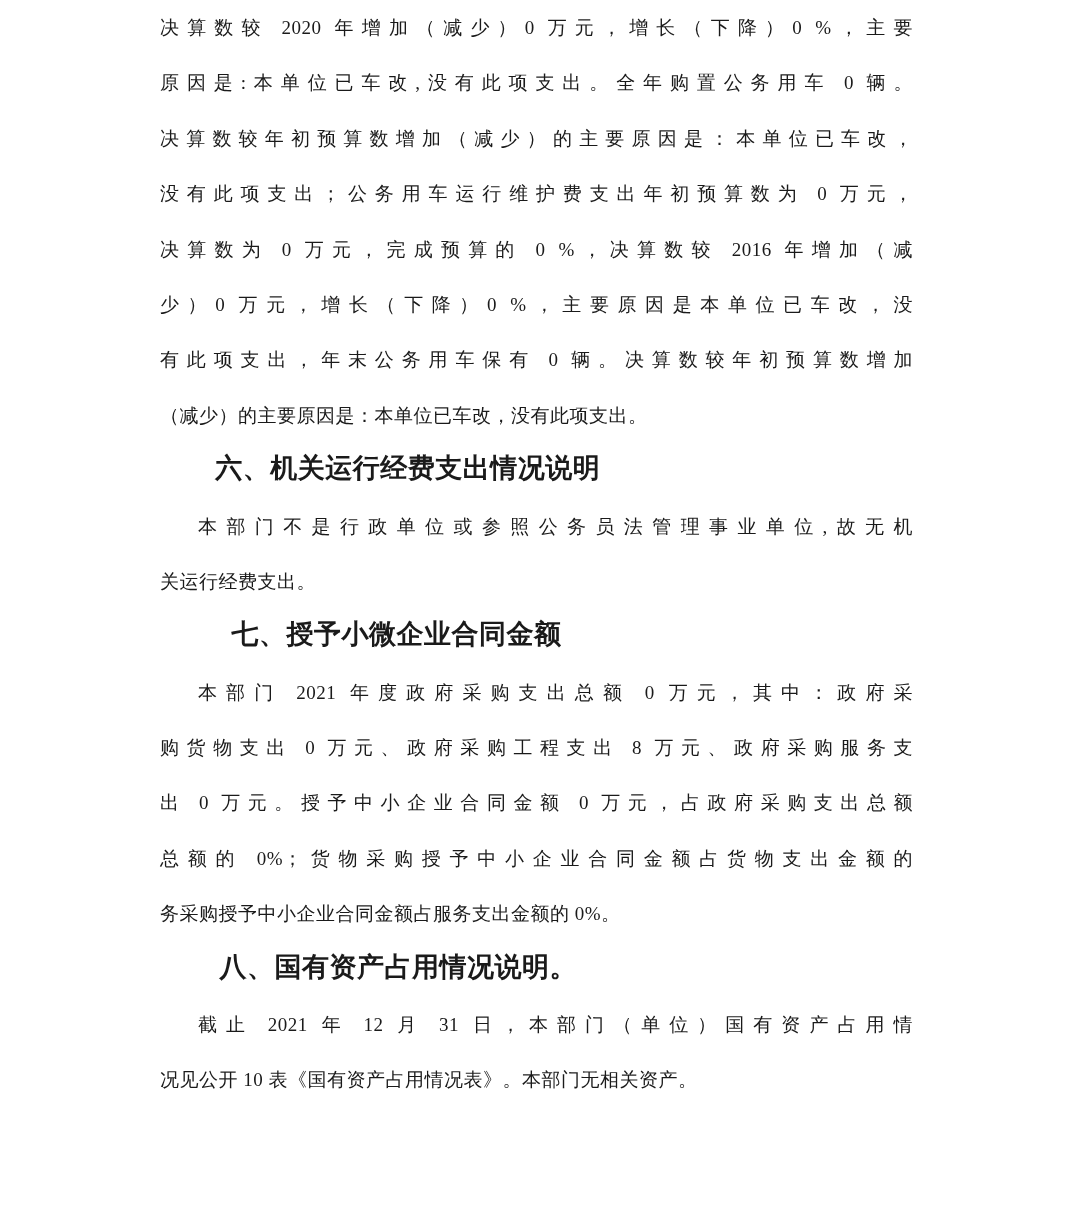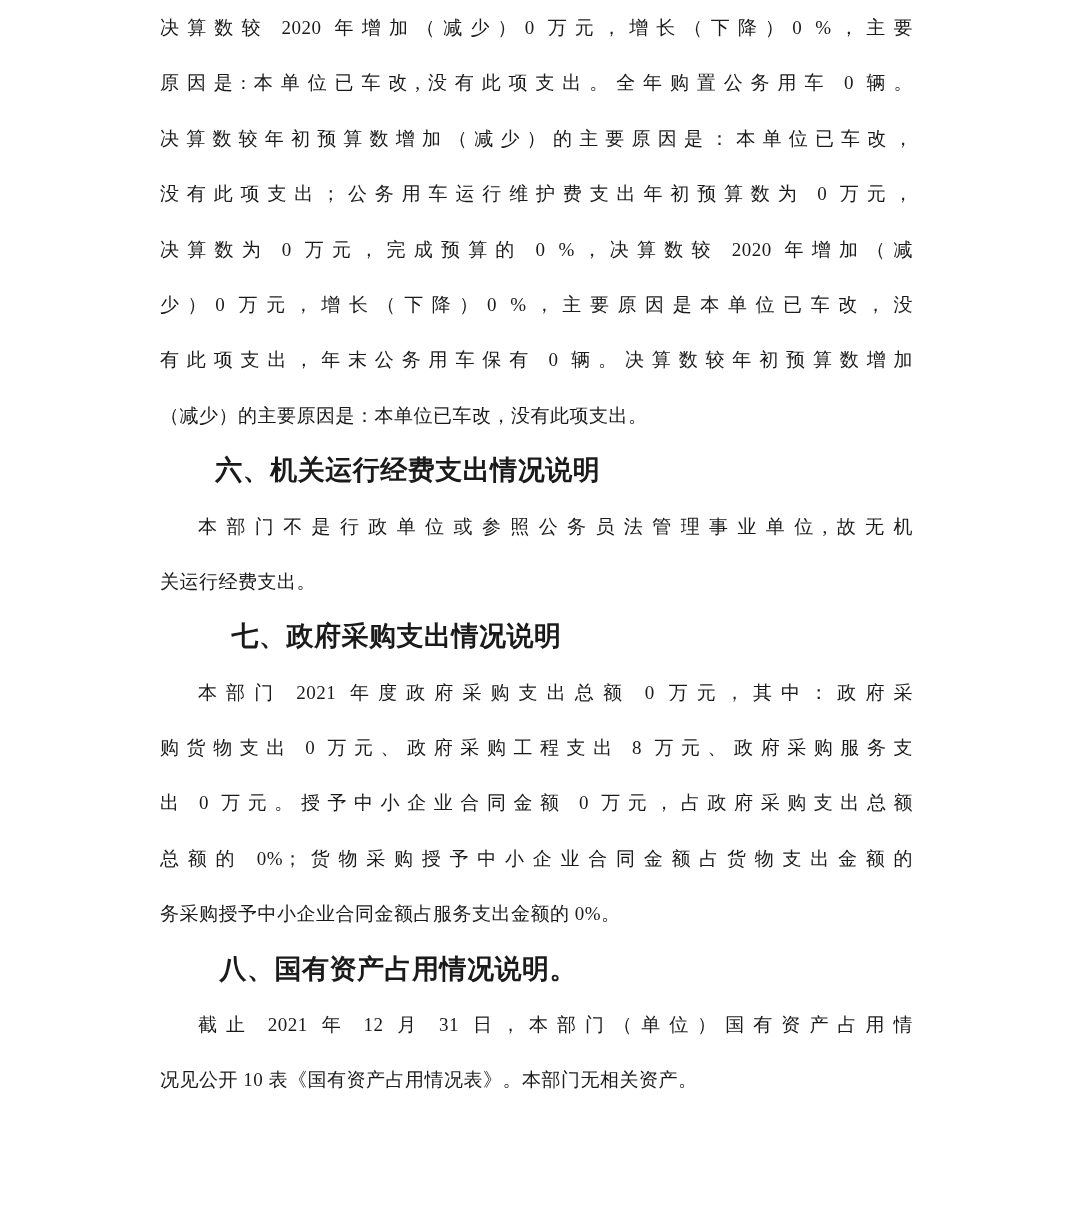--- a/index.html
+++ b/index.html
@@ -33,46 +33,46 @@
   
   .end {
     text-align: left;
     text-align-last: left;
     white-space: normal;
   }
   
   .ind { text-indent: 2em; }
   
   .hd {
-    font-family: Liberation Serif, serif;
+    font-family: Liberation Mono, monospace;
     font-weight: 700;
     font-size: 27px;
     text-align: left;
     text-align-last: left;
   }
   .h6 { text-indent: 2.05em; }
   .h7 { text-indent: 2.65em; }
   .h8 { text-indent: 2.2em; }
 </style>
 </head>
 <body>
 
 <div class="page">
   <div class="line">决算数较 2020 年增加（减少）0 万元，增长（下降）0 %，主要</div>
   <div class="line">原因是:本单位已车改,没有此项支出。全年购置公务用车 0 辆。</div>
   <div class="line">决算数较年初预算数增加（减少）的主要原因是：本单位已车改，</div>
   <div class="line">没有此项支出；公务用车运行维护费支出年初预算数为 0 万元，</div>
-  <div class="line">决算数为 0 万元，完成预算的 0 %，决算数较 2020 年增加（减</div>
+  <div class="line">决算数为 0 万元，完成预算的 0 %，决算数较 2016 年增加（减</div>
   <div class="line">少）0 万元，增长（下降）0 %，主要原因是本单位已车改，没</div>
   <div class="line">有此项支出，年末公务用车保有 0 辆。决算数较年初预算数增加</div>
   <div class="line end">（减少）的主要原因是：本单位已车改，没有此项支出。</div>
   <div class="line hd h6">六、机关运行经费支出情况说明</div>
   <div class="line ind">本部门不是行政单位或参照公务员法管理事业单位,故无机</div>
   <div class="line end">关运行经费支出。</div>
-  <div class="line hd h7">七、政府采购支出情况说明</div>
+  <div class="line hd h7">七、授予小微企业合同金额</div>
   <div class="line ind">本部门 2021 年度政府采购支出总额 0 万元，其中：政府采</div>
   <div class="line">购货物支出 0 万元、政府采购工程支出 8 万元、政府采购服务支</div>
   <div class="line">出 0 万元。授予中小企业合同金额 0 万元，占政府采购支出总额</div>
   <div class="line">总额的 0%；货物采购授予中小企业合同金额占货物支出金额的</div>
   <div class="line end">务采购授予中小企业合同金额占服务支出金额的 0%。</div>
   <div class="line hd h8">八、国有资产占用情况说明。</div>
   <div class="line ind">截止 2021 年 12 月 31 日，本部门（单位）国有资产占用情</div>
   <div class="line end">况见公开 10 表《国有资产占用情况表》。本部门无相关资产。</div>
 </div>
 

